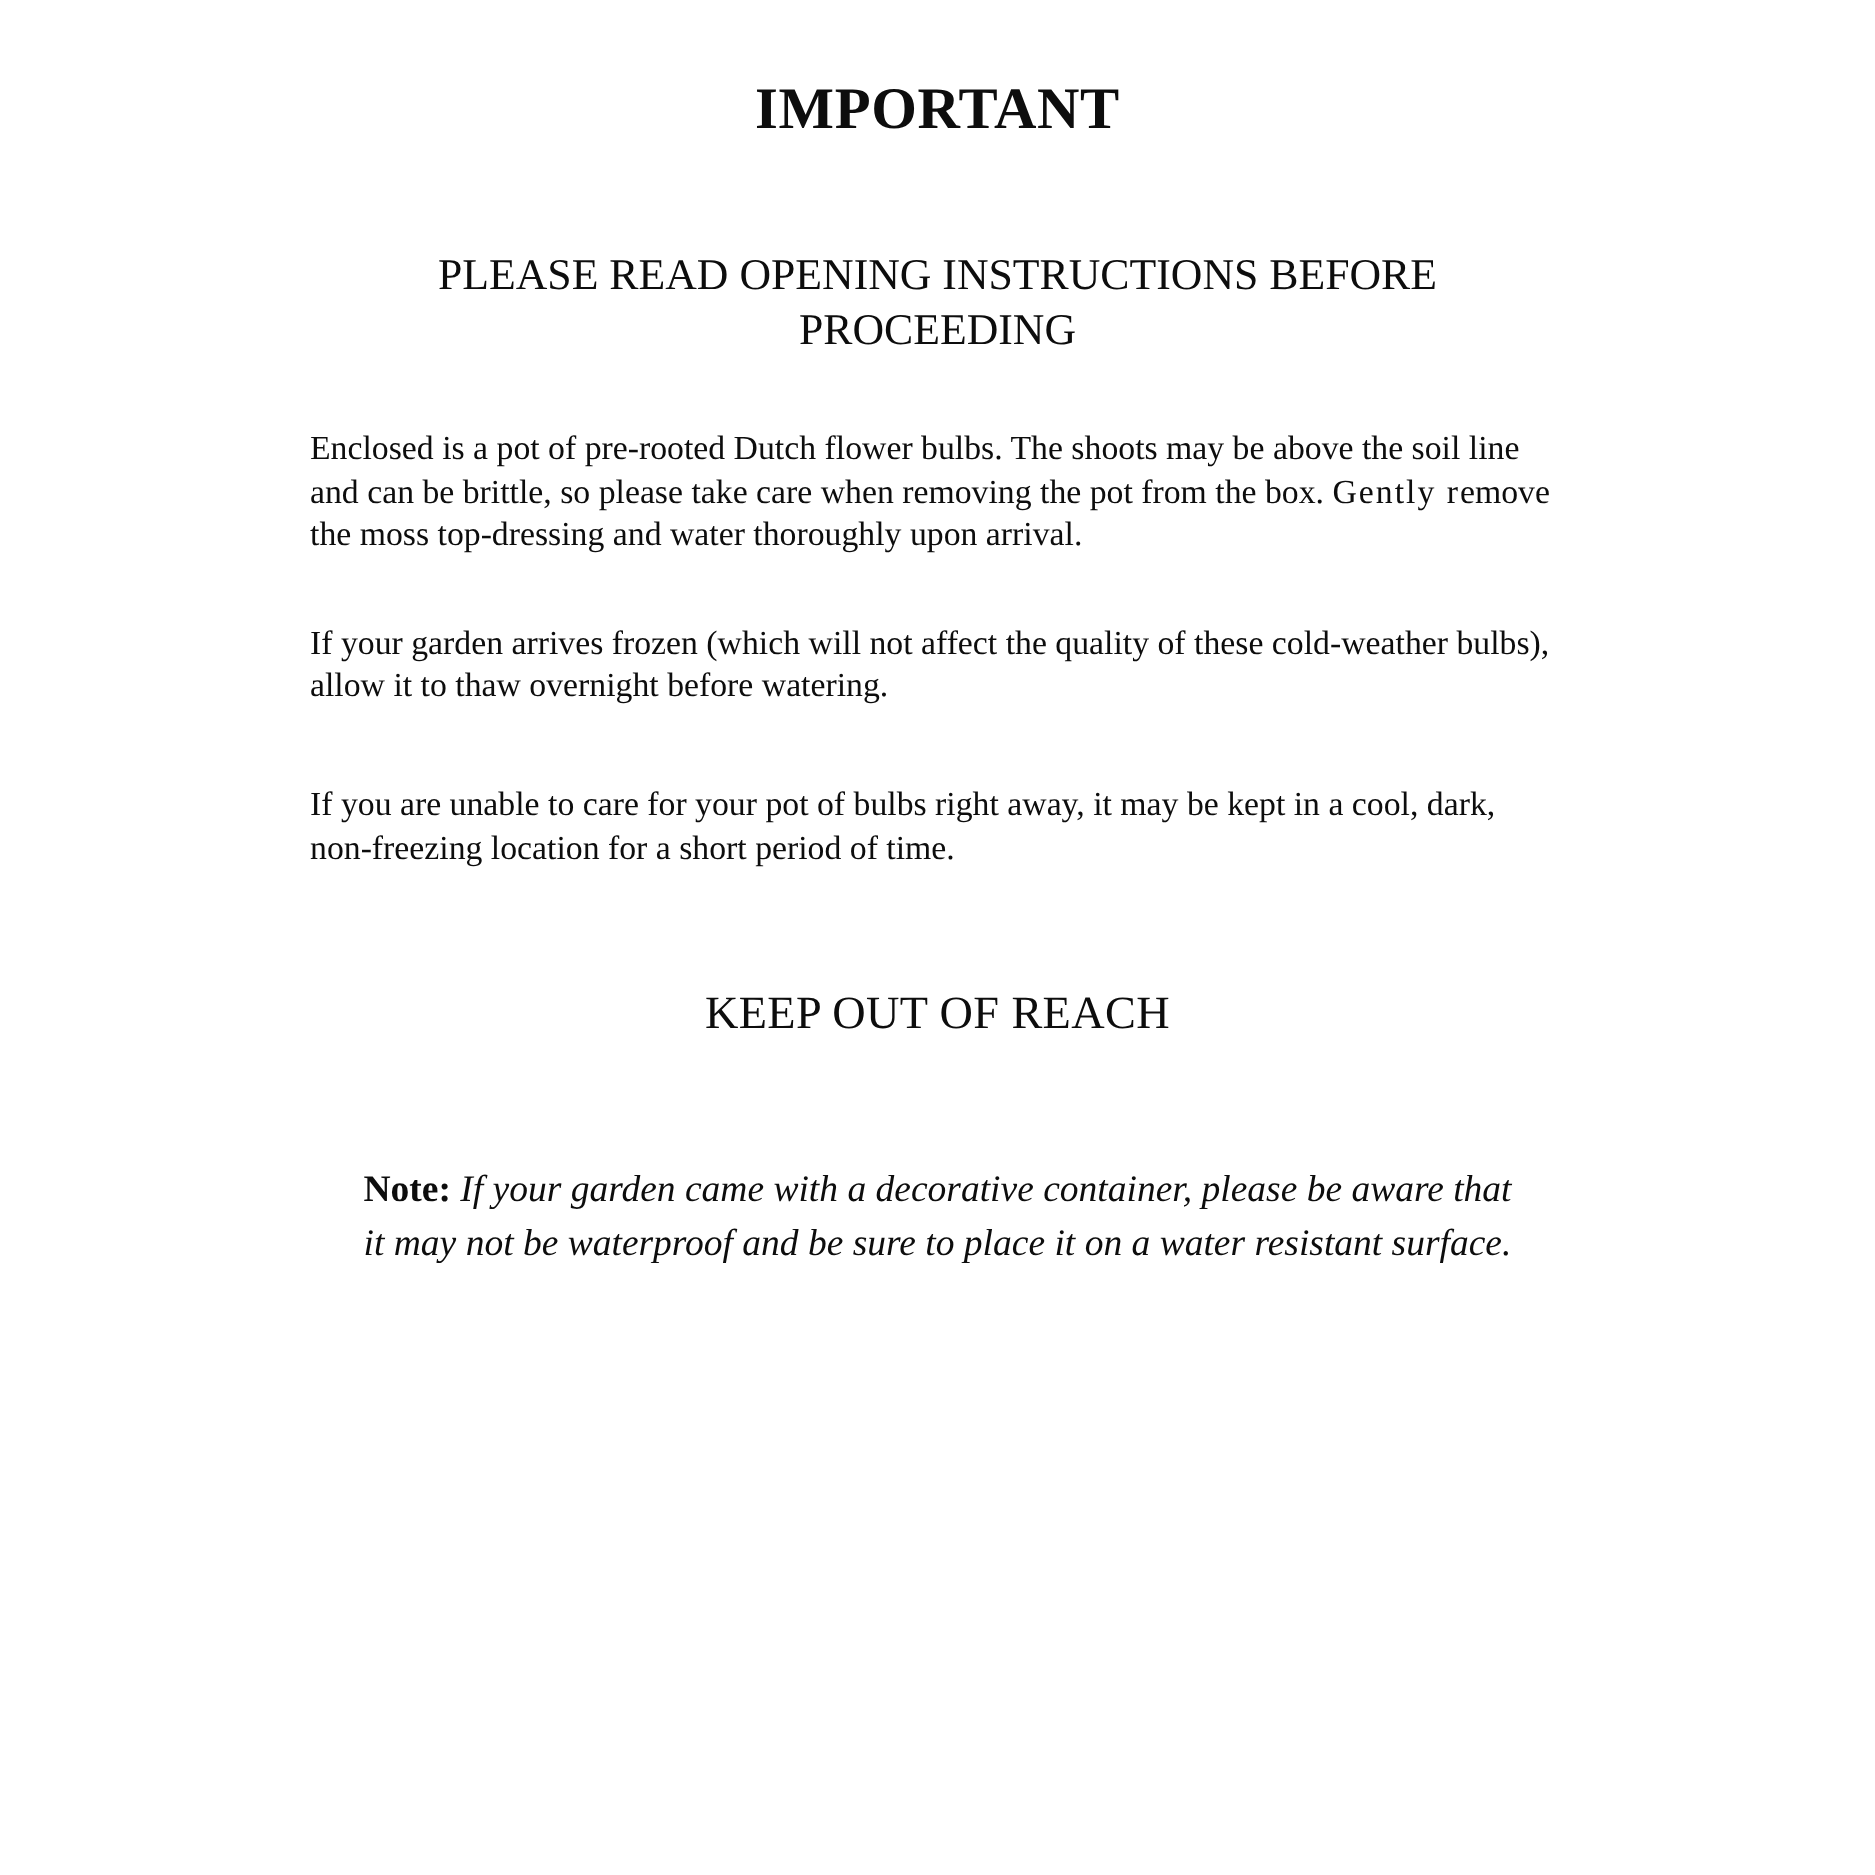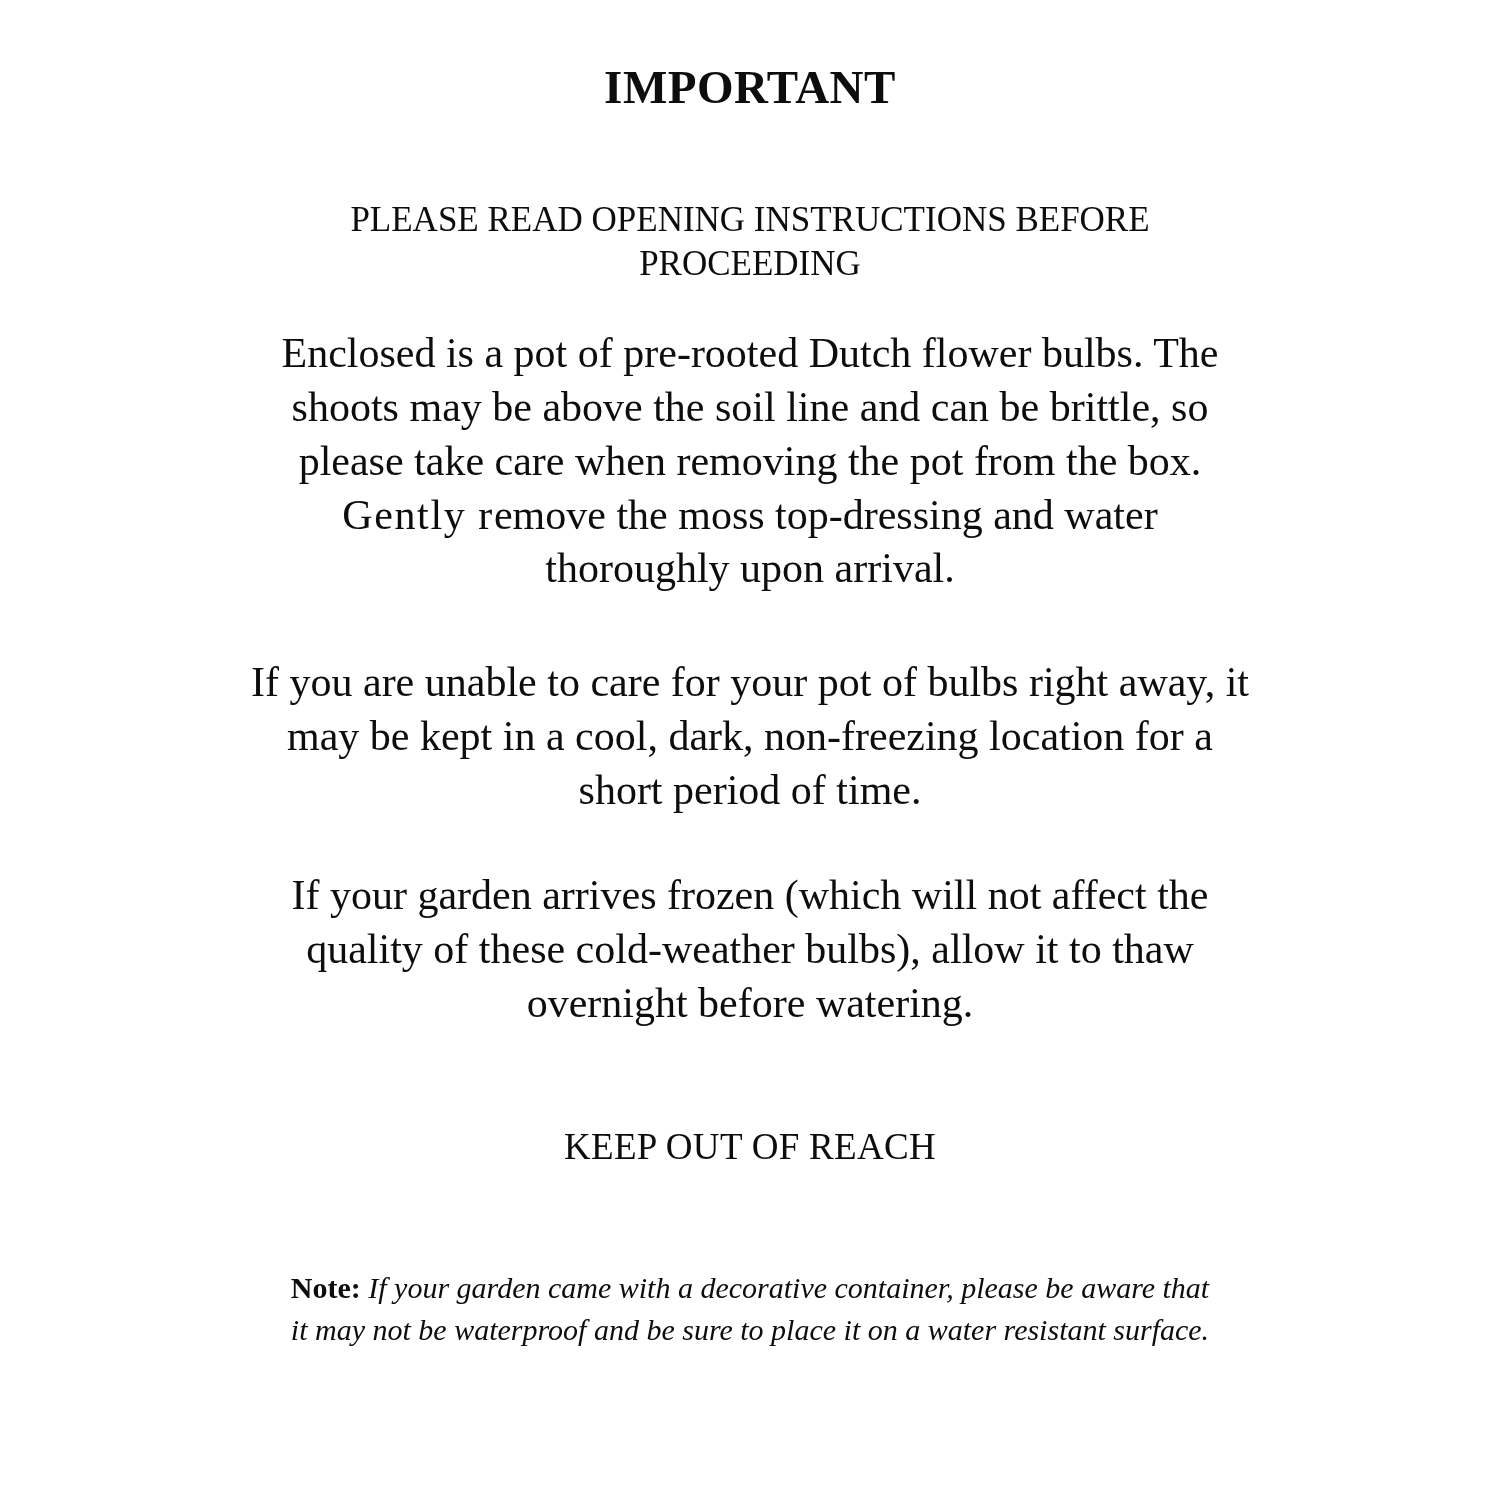--- a/index.html
+++ b/index.html
@@ -28,26 +28,25 @@
     font-size: 47px;
     letter-spacing: 0.5px;
     text-align: center;
     margin: 0 0 84px 0;
     line-height: 1.1;
   }
   .subhead {
     font-size: 35px;
     text-align: center;
     line-height: 1.28;
-    margin: 0 0 40px 0;
+    margin: 0 0 54px 0;
     padding: 0 14px;
   }
   .para {
-    font-size: 42px;
-    text-align: center;
+    font-size: 27px;
     line-height: 1.28;
     margin: 0 0 52px 0;
     padding: 0 8px;
   }
   .para.gap-before {
     margin-top: 60px;
   }
   .para .spaced {
     letter-spacing: 1.6px;
   }
@@ -79,21 +78,21 @@
 <body>
 
 <div class="sheet">
 
   <h1 class="doc-title">IMPORTANT</h1>
 
   <p class="subhead">PLEASE READ OPENING INSTRUCTIONS BEFORE PROCEEDING</p>
 
   <p class="para"><span>Enclosed is a pot of pre-rooted Dutch flower bulbs. The shoots may be above the soil line and can be brittle, so please take care when removing the pot from the box.  </span><span class="spaced">Gently r</span><span>emove the moss top-dressing and water thoroughly upon arrival.</span></p>
 
+  <p class="para">If your garden arrives frozen (which will not affect the quality of these cold-weather bulbs), allow it to thaw overnight before watering.</p>
+
   <p class="para gap-before">If you are unable to care for your pot of bulbs right away, it may be kept in a cool, dark, non-freezing location for a short period of time.</p>
-
-  <p class="para">If your garden arrives frozen (which will not affect the quality of these cold-weather bulbs), allow it to thaw overnight before watering.</p>
 
   <p class="warning"><span>KEEP OUT OF REACH</span></p>
 
   <p class="note"><span class="note-label">Note:</span><span> If your garden came with a decorative container, please be aware that it may not be waterproof and be sure to place it on a water resistant surface.</span></p>
 
 </div>
 
 </body></html>

